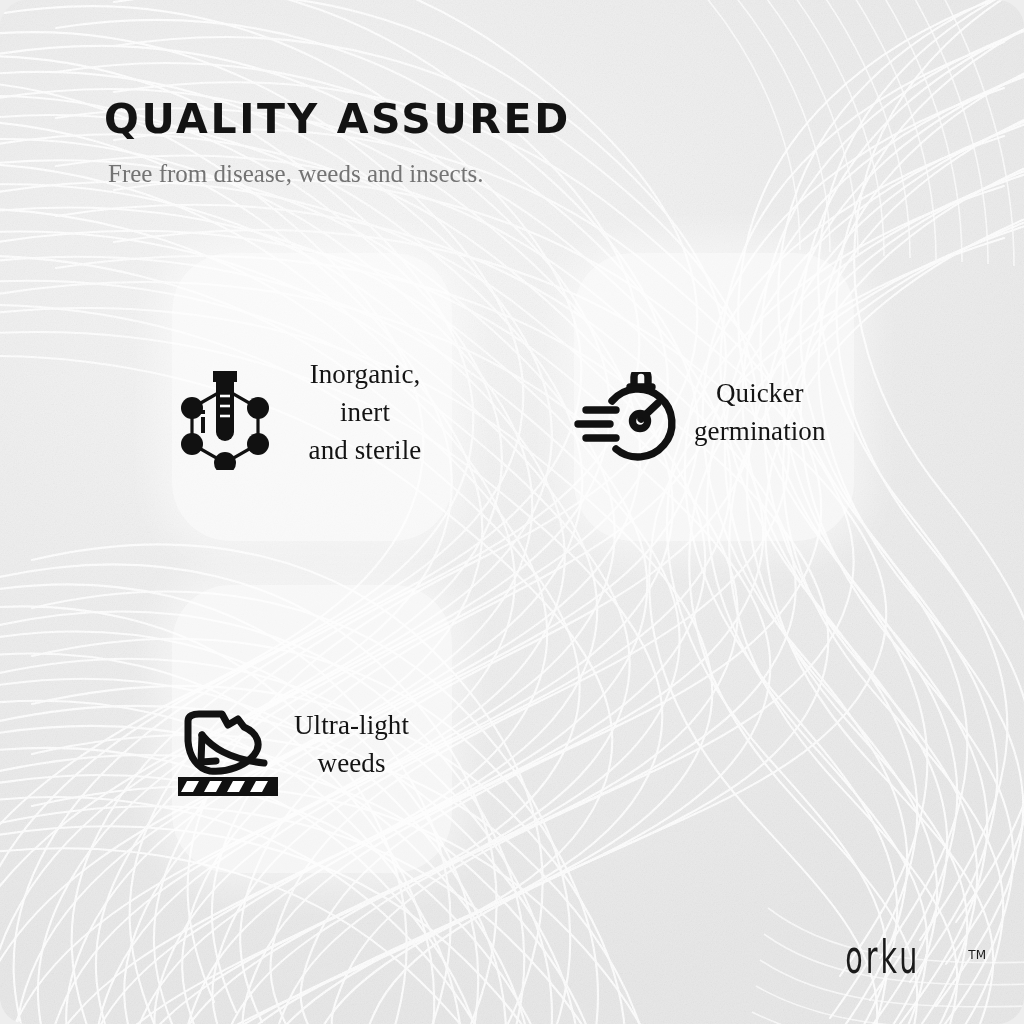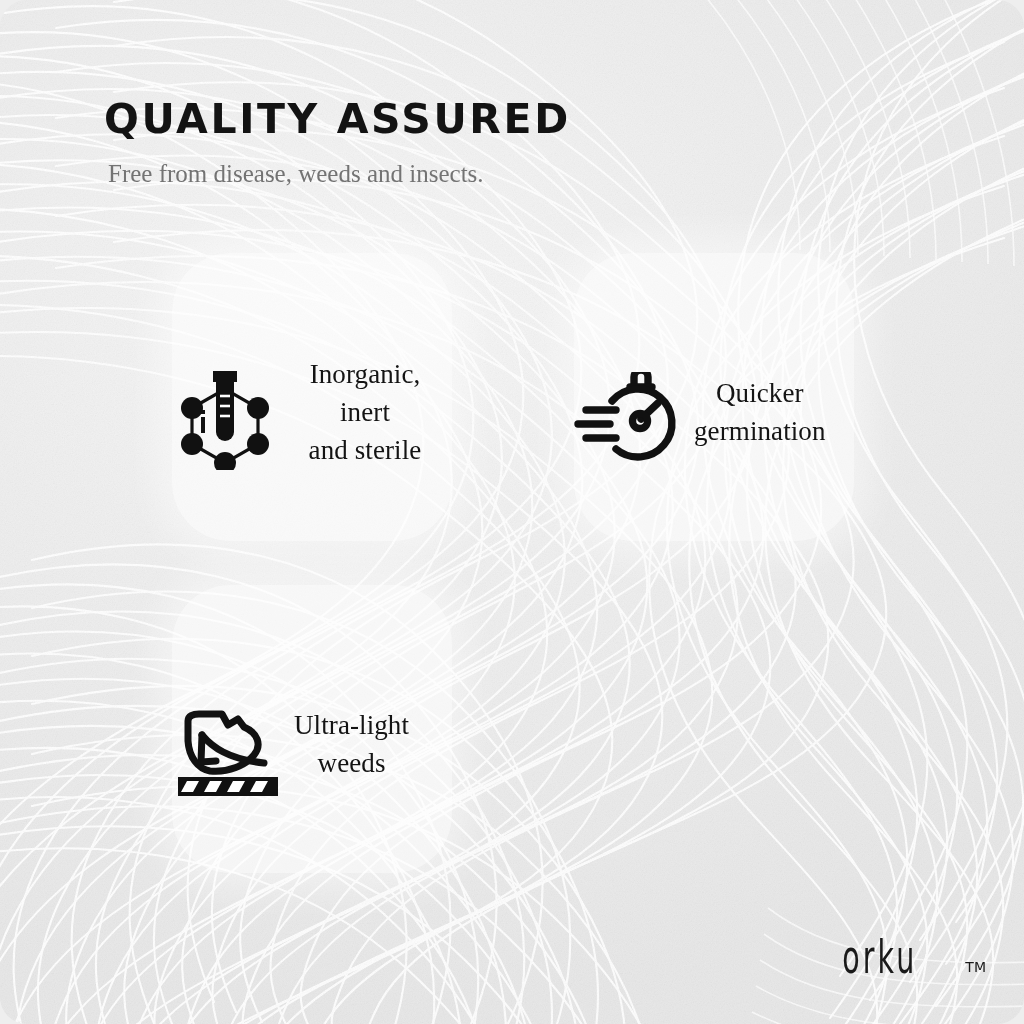--- a/index.html
+++ b/index.html
@@ -123,24 +123,24 @@
     font-weight: 400;
     font-size: 46px;
     letter-spacing: 5px;
     color: #1a1a1a;
     line-height: .9;
     transform: scaleX(0.62);
     transform-origin: right bottom;
   }
   #brand-tm {
     font-family: "DejaVu Sans", sans-serif;
-    font-size: 14px;
+    font-size: 12px;
     color: #1a1a1a;
     margin-left: 2px;
-    margin-bottom: 3px;
+    margin-bottom: 16px;
     letter-spacing: 0;
   }
 </style>
 </head>
 <body>
 
 <div id="stage">
 
   <div id="bg-texture"></div>
 

